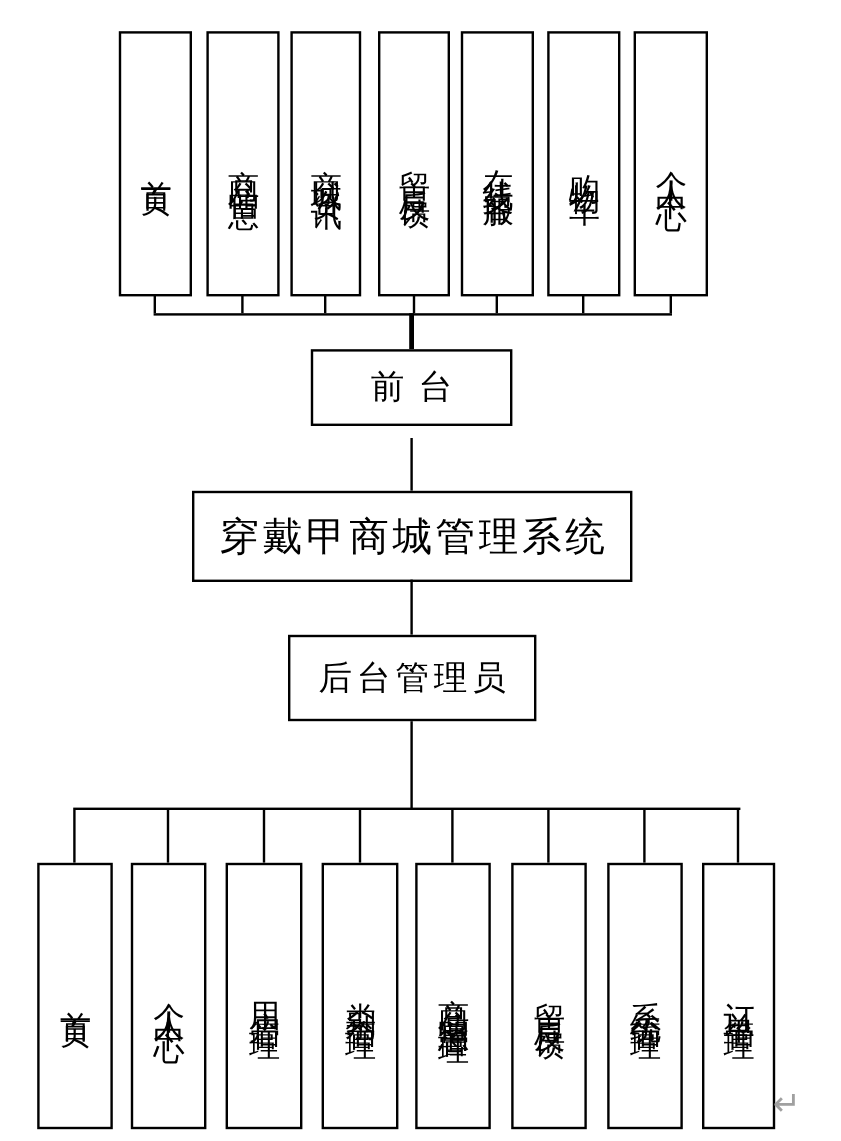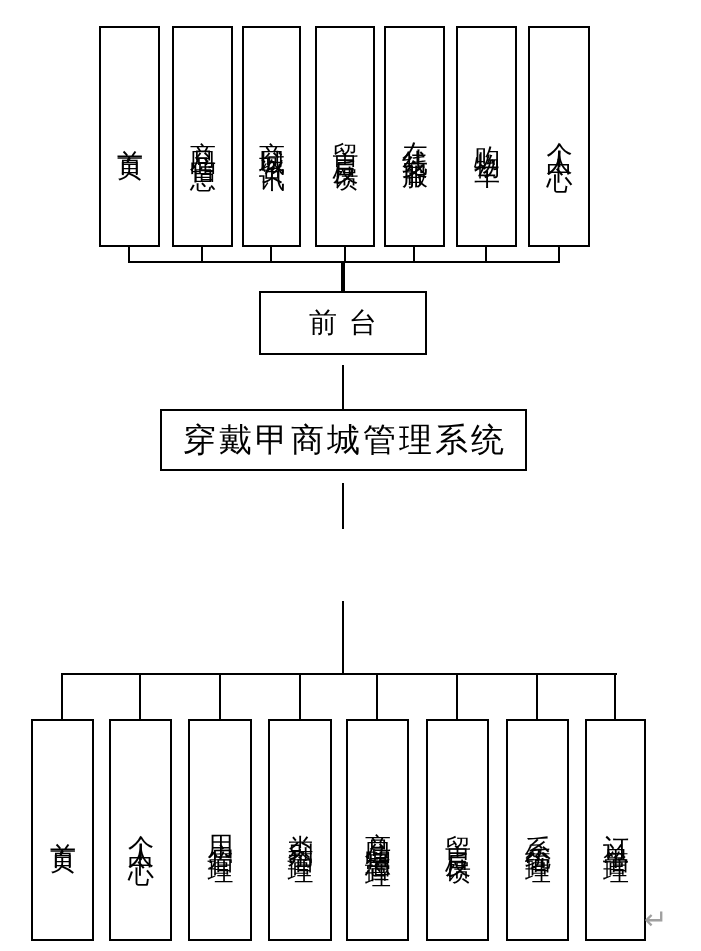--- a/index.html
+++ b/index.html
@@ -108,26 +108,29 @@
   <div class="line" style="left:558px; top:246px; width:2px; height:15px;"></div>
   <div class="line" style="left:128px; top:261px; width:432px; height:2px;"></div>
   <div class="line" style="left:341px; top:261px; width:4px; height:30px;"></div>
 
   <div class="box" style="left:259px; top:291px; width:168px; height:64px;">
     <span class="label-front">前台</span>
   </div>
 
   <div class="line" style="left:342px; top:365px; width:2px; height:44px;"></div>
 
-  <div class="box" style="left:160px; top:409px; width:367px; height:62px;">
+  <div class="box" style="left:160px; top:409px; width:367px; height:76px;">
     <span class="label-title">穿戴甲商城管理系统</span>
   </div>
 
   <div class="line" style="left:342px; top:483px; width:2px; height:46px;"></div>
 
+  <div class="box" style="left:240px; top:529px; width:207px; height:72px;">
+    <span class="label-back">后台管理员</span>
+  </div>
 
   <div class="line" style="left:342px; top:601px; width:2px; height:73px;"></div>
   <div class="line" style="left:61px;  top:673px; width:556px; height:2px;"></div>
   <div class="line" style="left:61px;  top:675px; width:2px; height:44px;"></div>
   <div class="line" style="left:139px; top:675px; width:2px; height:44px;"></div>
   <div class="line" style="left:219px; top:675px; width:2px; height:44px;"></div>
   <div class="line" style="left:299px; top:675px; width:2px; height:44px;"></div>
   <div class="line" style="left:376px; top:675px; width:2px; height:44px;"></div>
   <div class="line" style="left:456px; top:675px; width:2px; height:44px;"></div>
   <div class="line" style="left:536px; top:675px; width:2px; height:44px;"></div>

